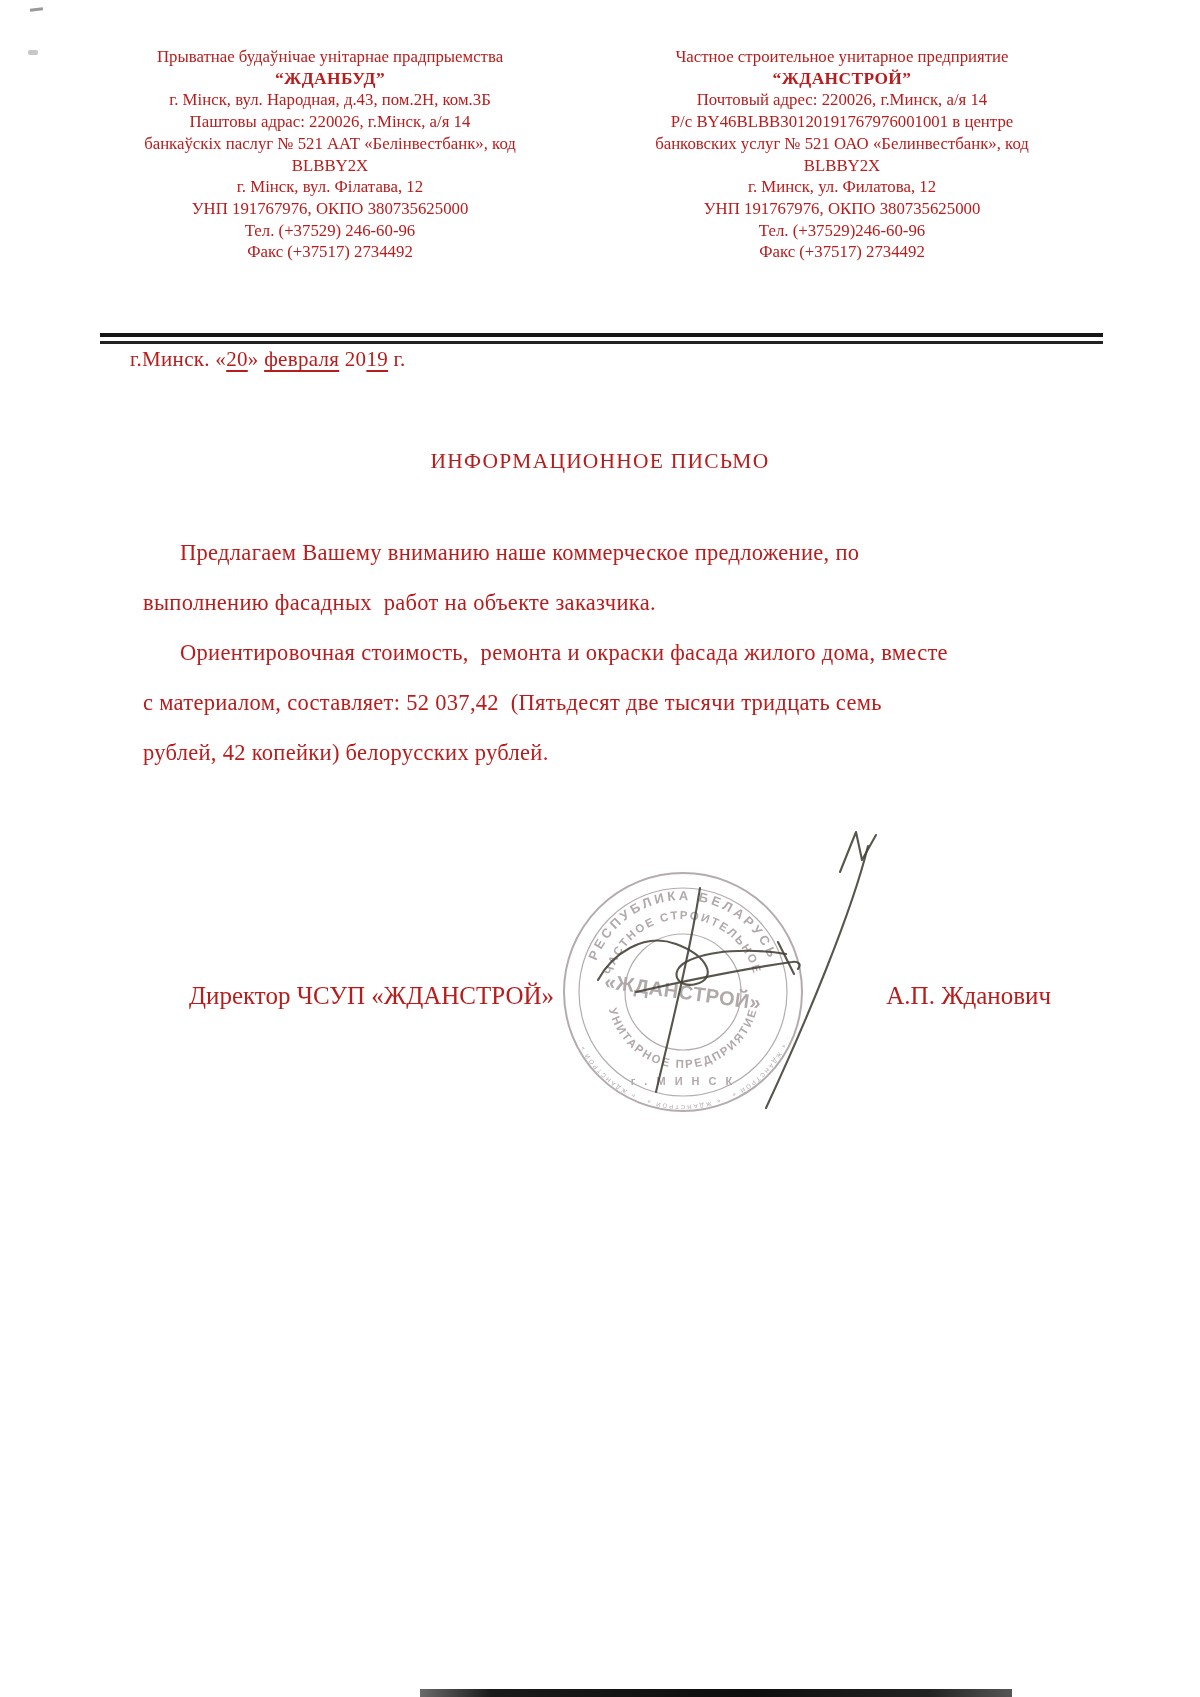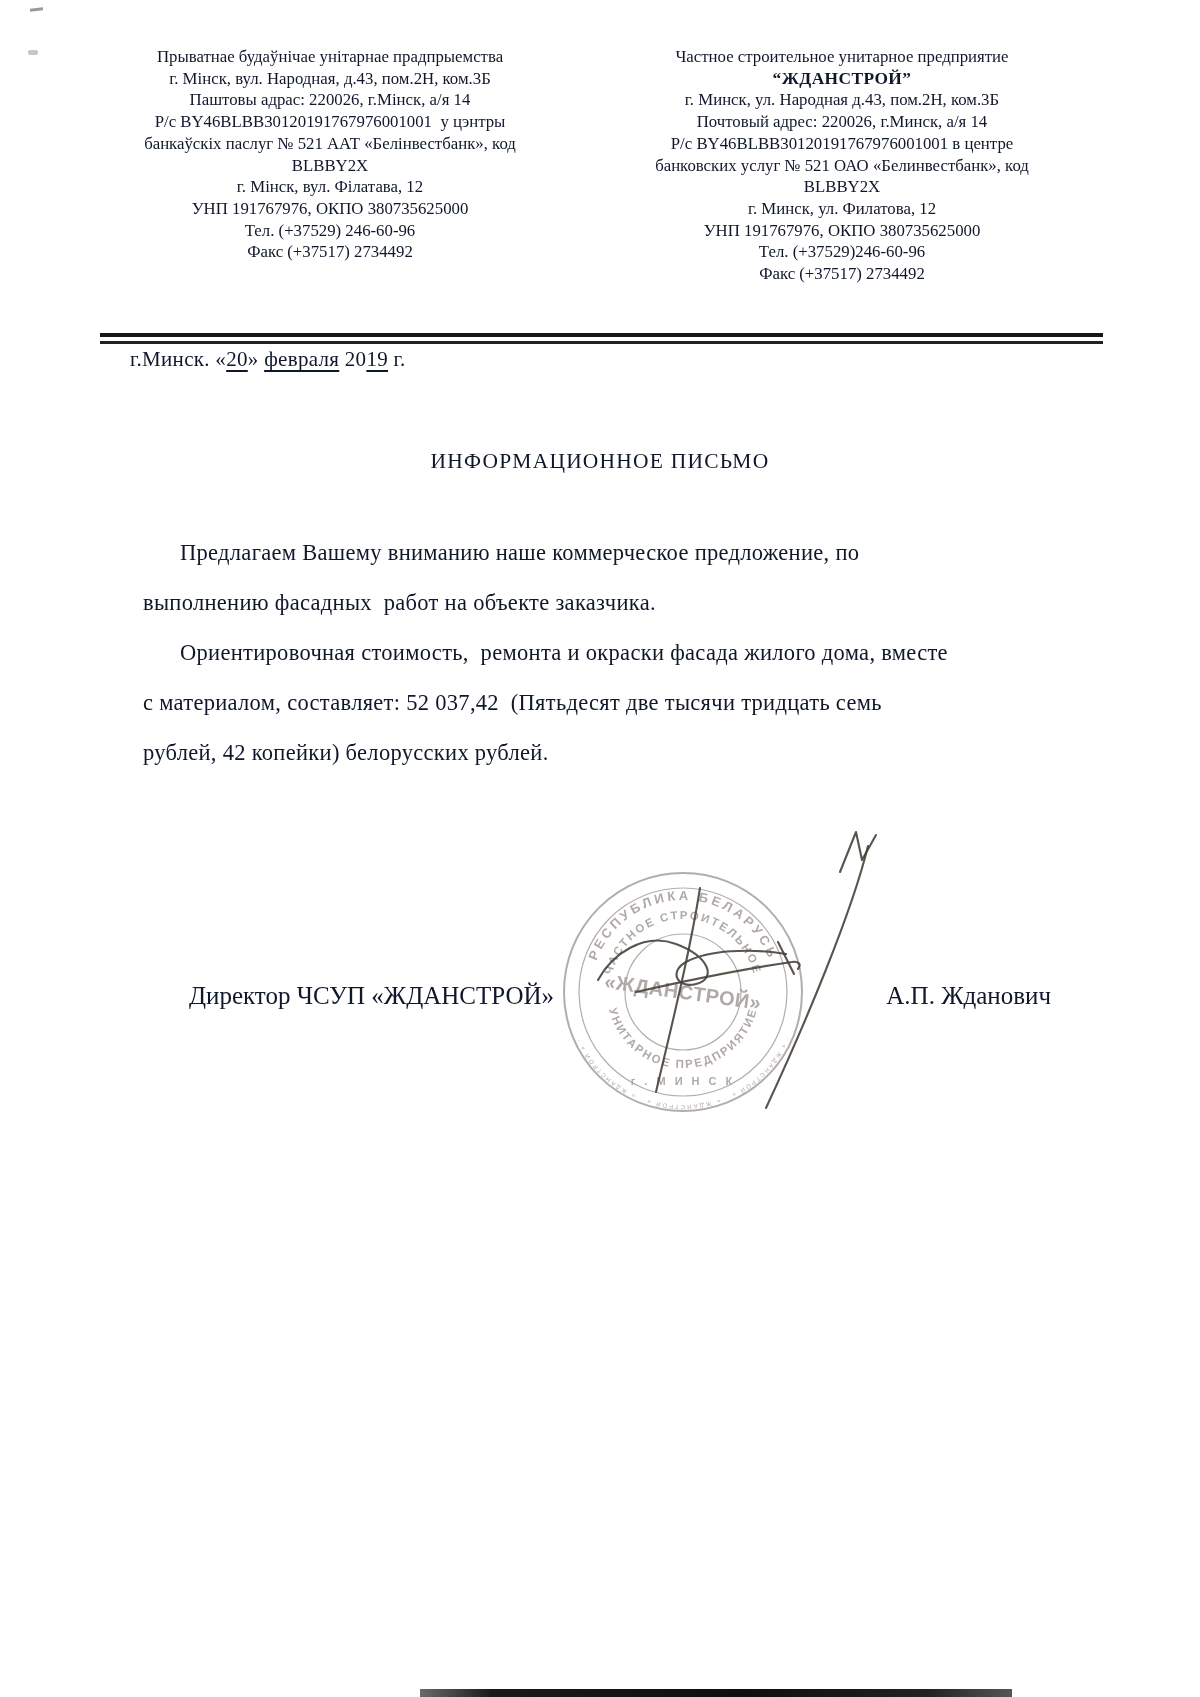--- a/index.html
+++ b/index.html
@@ -1,18 +1,18 @@
 <!DOCTYPE html>
 <html><head>
 <meta charset="utf-8">
 <style>
   html,body{margin:0;padding:0;background:#e8e8e8;}
   .page{
     position:relative; width:1200px; height:1697px; background:#ffffff;
-    font-family:"Liberation Serif", serif; color:#0f172a; overflow:hidden;
+    font-family:"Liberation Serif", serif; color:#b91c1c; overflow:hidden;
     margin:0 auto;
   }
   
   .hcol{position:absolute; top:46px; text-align:center; font-size:16.8px; line-height:21.7px;}
   .hcol-left{left:95px;  width:470px;}
   .hcol-right{left:612px; width:460px;}
   .hline{white-space:pre-wrap;}
   .co-name{font-weight:bold; font-size:17.4px; letter-spacing:.4px;}
   
   .rule{position:absolute; left:100px; width:1003px; background:#161616;}
@@ -54,35 +54,34 @@
 </head>
 <body>
 
 <div class="page">
 
   <div class="art1"></div>
   <div class="art2"></div>
 
   <div class="hcol hcol-left">
     <div class="hline">Прыватнае будаўнічае унітарнае прадпрыемства</div>
+    <div class="hline co-name">“ЖДАНБУД”</div>
     <div class="hline">г. Мінск, вул. Народная, д.43, пом.2Н, ком.3Б</div>
     <div class="hline">Паштовы адрас: 220026, г.Мінск, а/я 14</div>
-    <div class="hline">Р/с BY46BLBB30120191767976001001  у цэнтры</div>
     <div class="hline">банкаўскіх паслуг № 521 ААТ «Белінвестбанк», код</div>
     <div class="hline">BLBBY2X</div>
     <div class="hline">г. Мінск, вул. Філатава, 12</div>
     <div class="hline">УНП 191767976, ОКПО 380735625000</div>
     <div class="hline">Тел. (+37529) 246-60-96</div>
     <div class="hline">Факс (+37517) 2734492</div>
   </div>
 
   <div class="hcol hcol-right">
     <div class="hline">Частное строительное унитарное предприятие</div>
     <div class="hline co-name">“ЖДАНСТРОЙ”</div>
-    <div class="hline">г. Минск, ул. Народная д.43, пом.2Н, ком.3Б</div>
     <div class="hline">Почтовый адрес: 220026, г.Минск, а/я 14</div>
     <div class="hline">Р/с BY46BLBB30120191767976001001 в центре</div>
     <div class="hline">банковских услуг № 521 ОАО «Белинвестбанк», код</div>
     <div class="hline">BLBBY2X</div>
     <div class="hline">г. Минск, ул. Филатова, 12</div>
     <div class="hline">УНП 191767976, ОКПО 380735625000</div>
     <div class="hline">Тел. (+37529)246-60-96</div>
     <div class="hline">Факс (+37517) 2734492</div>
   </div>
 

